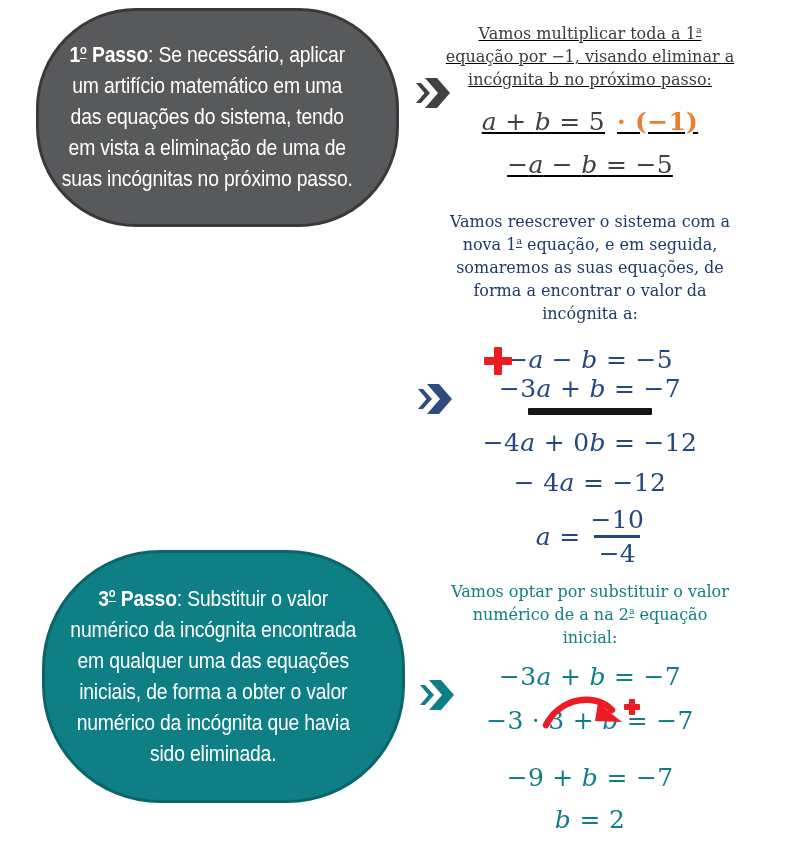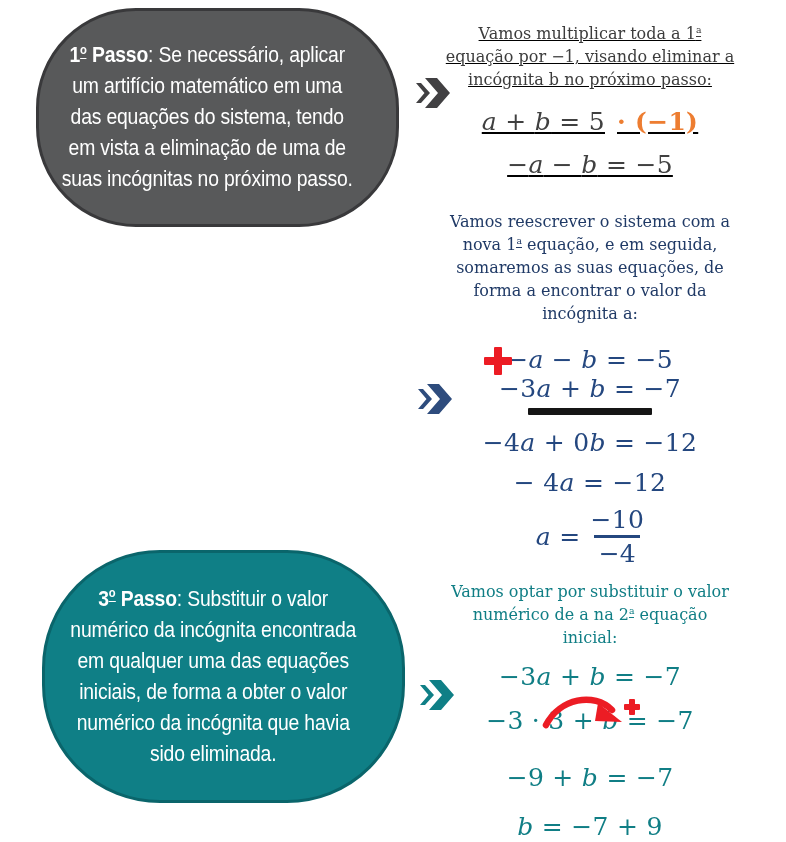--- a/index.html
+++ b/index.html
@@ -147,17 +147,16 @@
     <p class="intro c-teal">Vamos optar por substituir o valor numérico de a na 2<sup class="ord">a</sup> equação inicial:</p>
     <div class="eq c-teal mt13">−3<i>a</i> + <i>b</i> = −7</div>
     <div class="eq c-teal mt15">−3 · 3 + <i>b</i> = −7</div>
     <svg class="arc" viewBox="0 0 102 36">
       <path d="M8,31 C22,4 56,-2 74,16"></path>
       <polygon points="60,9 84,28 57,27"></polygon>
       <rect x="86" y="10" width="16" height="6" rx="1"></rect>
       <rect x="91" y="5" width="6" height="16" rx="1"></rect>
     </svg>
     <div class="eq c-teal mt28">−9 + <i>b</i> = −7</div>
-    <div class="eq c-teal mt20"><i>b</i> = −7 + 9</div>
     <div class="eq c-teal mt13"><i>b</i> = 2</div>
   </section>
 
 </div>
 
 </body></html>

